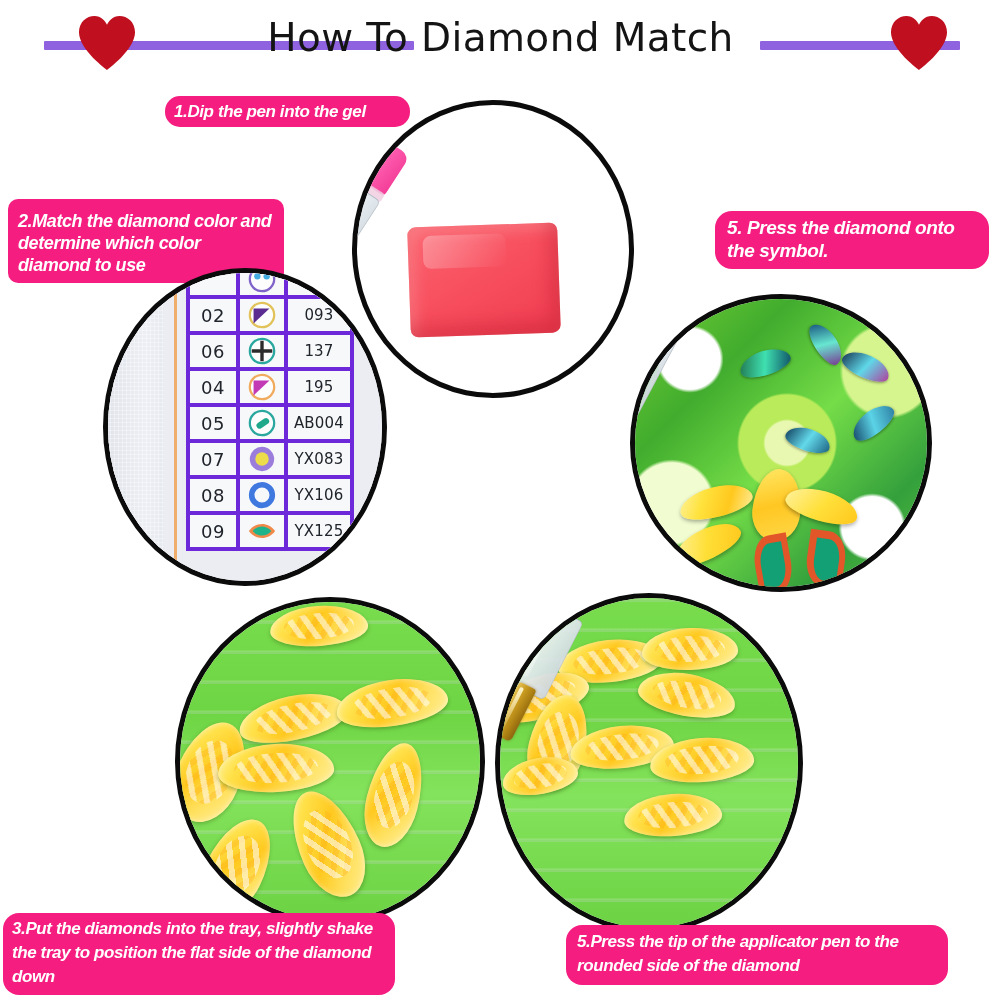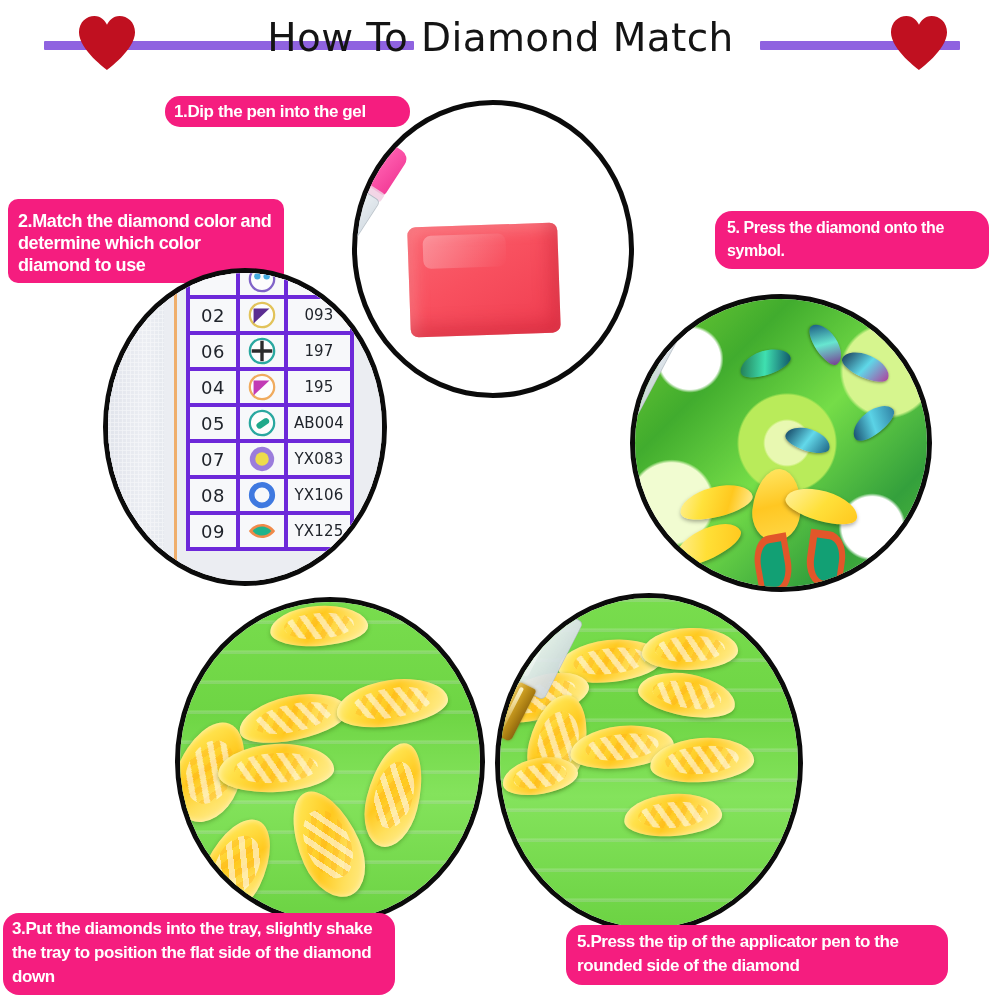--- a/index.html
+++ b/index.html
@@ -14,27 +14,27 @@
   .heart{position:absolute;width:62px;height:58px;top:14px;}
   .heart.left{left:76px;}
   .heart.right{left:888px;}
   .heart svg{display:block;width:100%;height:100%;}
   #page-title{position:absolute;left:0;top:16px;width:1001px;text-align:center;
       font-size:39px;line-height:44px;color:#141414;font-weight:400;letter-spacing:.4px;
       font-family:"DejaVu Sans",sans-serif;}
 
   
   .pill{position:absolute;background:#f51d7f;color:#ffffff;border-radius:16px;
-        font-weight:700;letter-spacing:-.4px;box-shadow:0 0 0 0 rgba(0,0,0,0);}
+        font-weight:700;letter-spacing:-.4px;box-shadow:0 0 0 0 rgba(0,0,0,0);font-style:italic;}
   #label-1{left:165px;top:96px;width:245px;height:31px;border-radius:15px;
            font-size:17px;line-height:31px;padding:0 9px;box-sizing:border-box;white-space:nowrap;}
   #label-2{left:8px;top:199px;width:276px;padding:11px 10px 7px 10px;box-sizing:border-box;
            font-size:18px;line-height:22px;border-radius:10px;}
   #label-5{left:715px;top:211px;width:274px;padding:5px 10px 7px 12px;box-sizing:border-box;
-           font-size:16px;line-height:23px;border-radius:17px;}
+           font-size:19px;line-height:23px;border-radius:17px;}
   #label-3{left:3px;top:913px;width:392px;padding:4px 9px 6px 9px;box-sizing:border-box;
            font-size:17px;line-height:24px;border-radius:16px;}
   #label-4{left:566px;top:925px;width:382px;padding:5px 10px 7px 11px;box-sizing:border-box;
            font-size:17px;line-height:24px;border-radius:16px;}
 
   
   .bubble{position:absolute;border:5px solid #0b0b0b;overflow:hidden;background:#fff;}
 
   #photo-1{left:352px;top:100px;width:272px;height:288px;border-radius:50%;}
   #photo-2{left:103px;top:268px;width:274px;height:308px;border-radius:50%;}
@@ -206,21 +206,21 @@
             <tr>
               <td class="num">06</td>
               <td class="sym">
                 <span class="symwrap">
                   <svg width="30" height="30" viewBox="0 0 32 32">
                     <circle cx="16" cy="16" r="13" fill="#fdfdfd" stroke="#2aa8a0" stroke-width="2.4"></circle>
                     <path d="M14.2 5 h3.6 v9.2 h9.2 v3.6 h-9.2 v9.2 h-3.6 v-9.2 h-9.2 v-3.6 h9.2 z" fill="#2b2b2b"></path>
                   </svg>
                 </span>
               </td>
-              <td class="code">197</td>
+              <td class="code">137</td>
             </tr>
             <tr>
               <td class="num">04</td>
               <td class="sym">
                 <span class="symwrap">
                   <svg width="30" height="30" viewBox="0 0 32 32">
                     <circle cx="16" cy="16" r="13" fill="#fdfdfd" stroke="#f0ab5e" stroke-width="2.4"></circle>
                     <path d="M7 9 L24 9 L7 25 Z" fill="#c23bb5"></path>
                   </svg>
                 </span>

